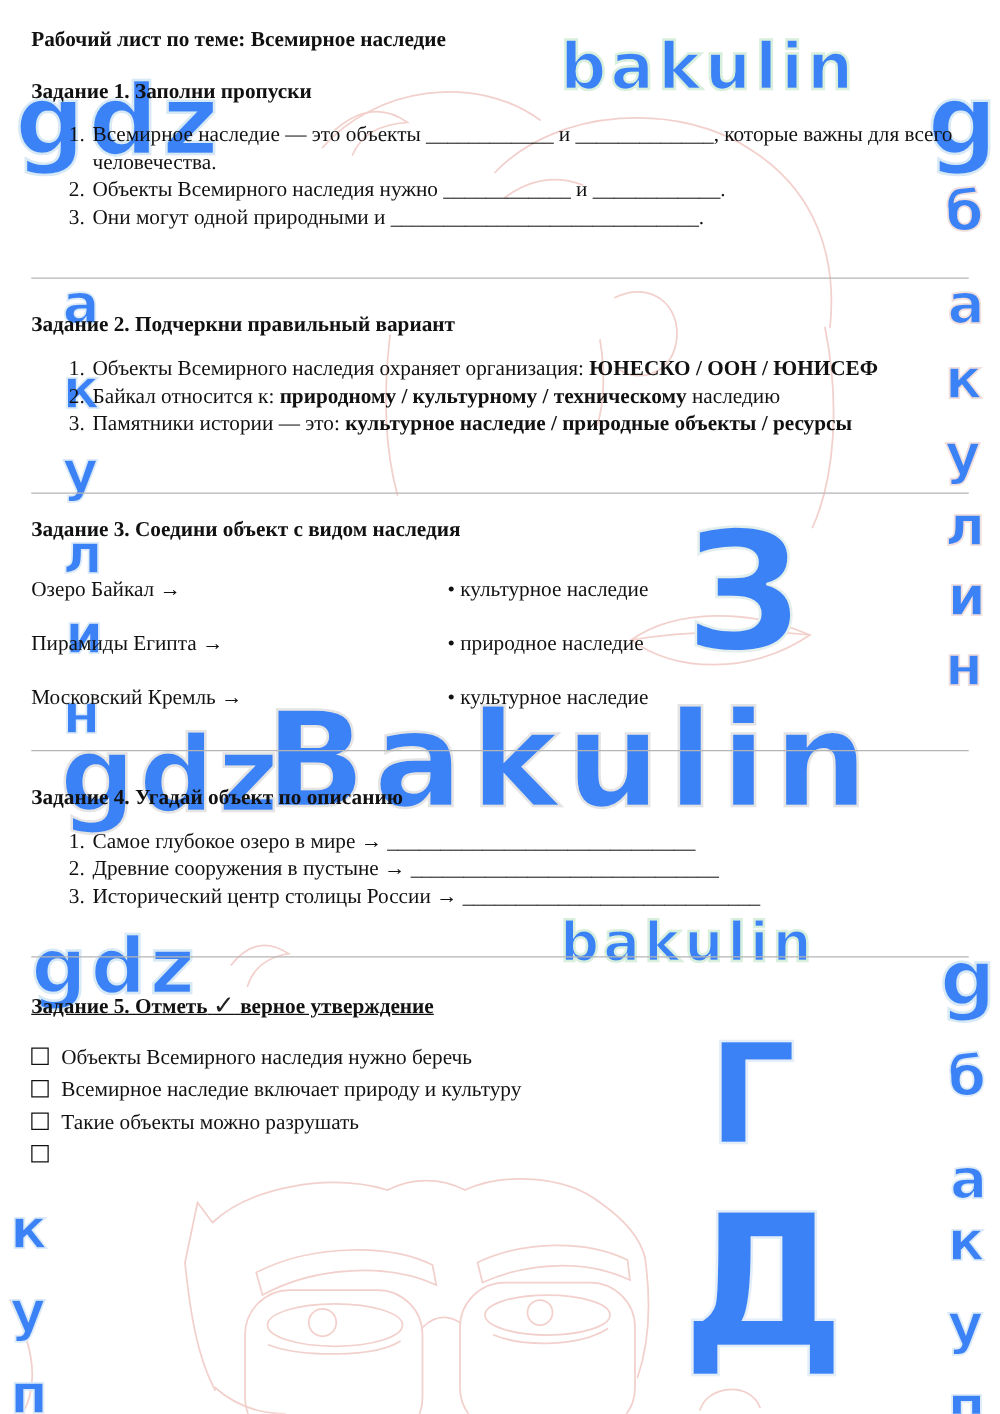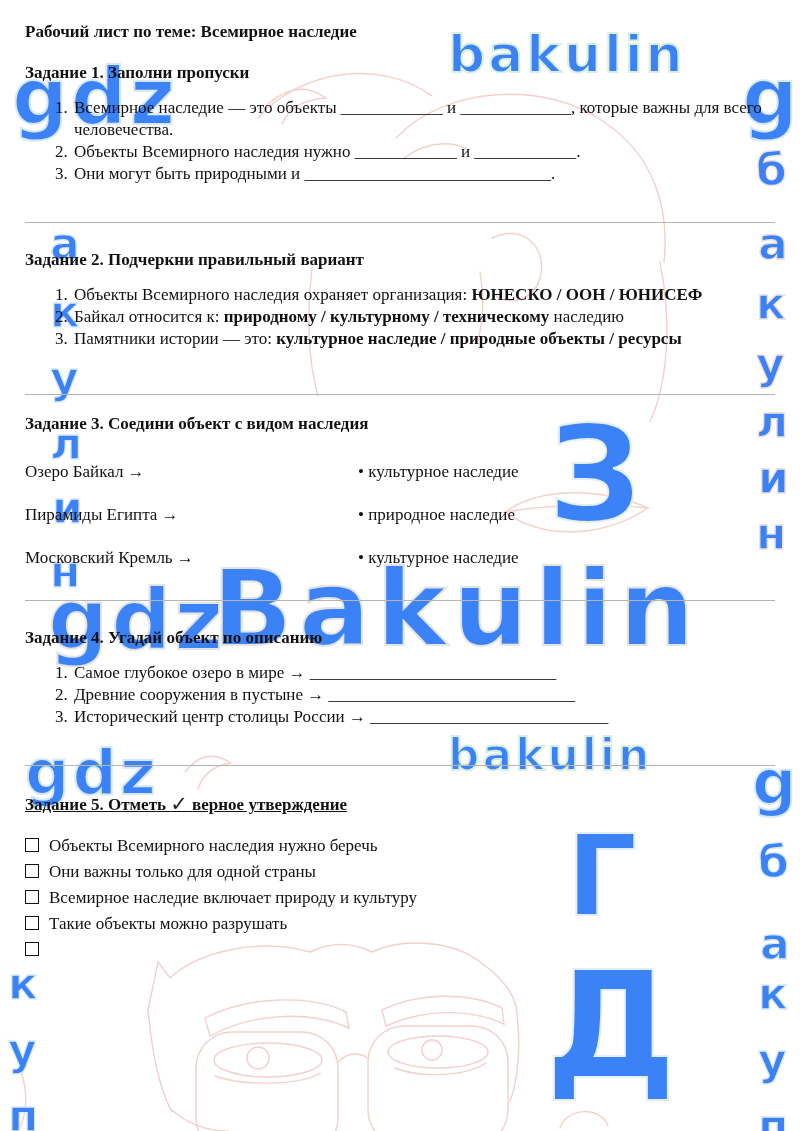--- a/index.html
+++ b/index.html
@@ -138,21 +138,21 @@
 </div>
 
 <div class="content">
 
   <div class="doc-title">Рабочий лист по теме: Всемирное наследие</div>
 
   <div class="task-h t1-h">Задание 1. Заполни пропуски</div>
   <ol>
     <li>Всемирное наследие — это объекты ____________ и _____________, которые важны для всего человечества.</li>
     <li>Объекты Всемирного наследия нужно ____________ и ____________.</li>
-    <li>Они могут быть природными и _____________________________.</li>
+    <li>Они могут одной природными и _____________________________.</li>
   </ol>
 
   <hr class="divider div1">
 
   <div class="task-h t2-h">Задание 2. Подчеркни правильный вариант</div>
   <ol class="t2-list">
     <li><span>Объекты Всемирного наследия охраняет организация: </span><span class="bold">ЮНЕСКО / ООН / ЮНИСЕФ</span><span></span></li>
     <li><span>Байкал относится к: </span><span class="bold">природному / культурному / техническому</span><span> наследию</span></li>
     <li><span>Памятники истории — это: </span><span class="bold">культурное наследие / природные объекты / ресурсы</span><span></span></li>
   </ol>
@@ -192,24 +192,20 @@
     <span>верное утверждение</span>
   </div>
 
   <div class="checklist">
     <div class="check-row">
       <span class="checkbox"></span>
       <span>Объекты Всемирного наследия нужно беречь</span>
     </div>
     <div class="check-row">
       <span class="checkbox"></span>
-      <span>Они важны только для одной страны</span>
-    </div>
-    <div class="check-row">
-      <span class="checkbox"></span>
       <span>Всемирное наследие включает природу и культуру</span>
     </div>
     <div class="check-row">
       <span class="checkbox"></span>
       <span>Такие объекты можно разрушать</span>
     </div>
     <div class="check-row">
       <span class="checkbox"></span>
     </div>
   </div>

